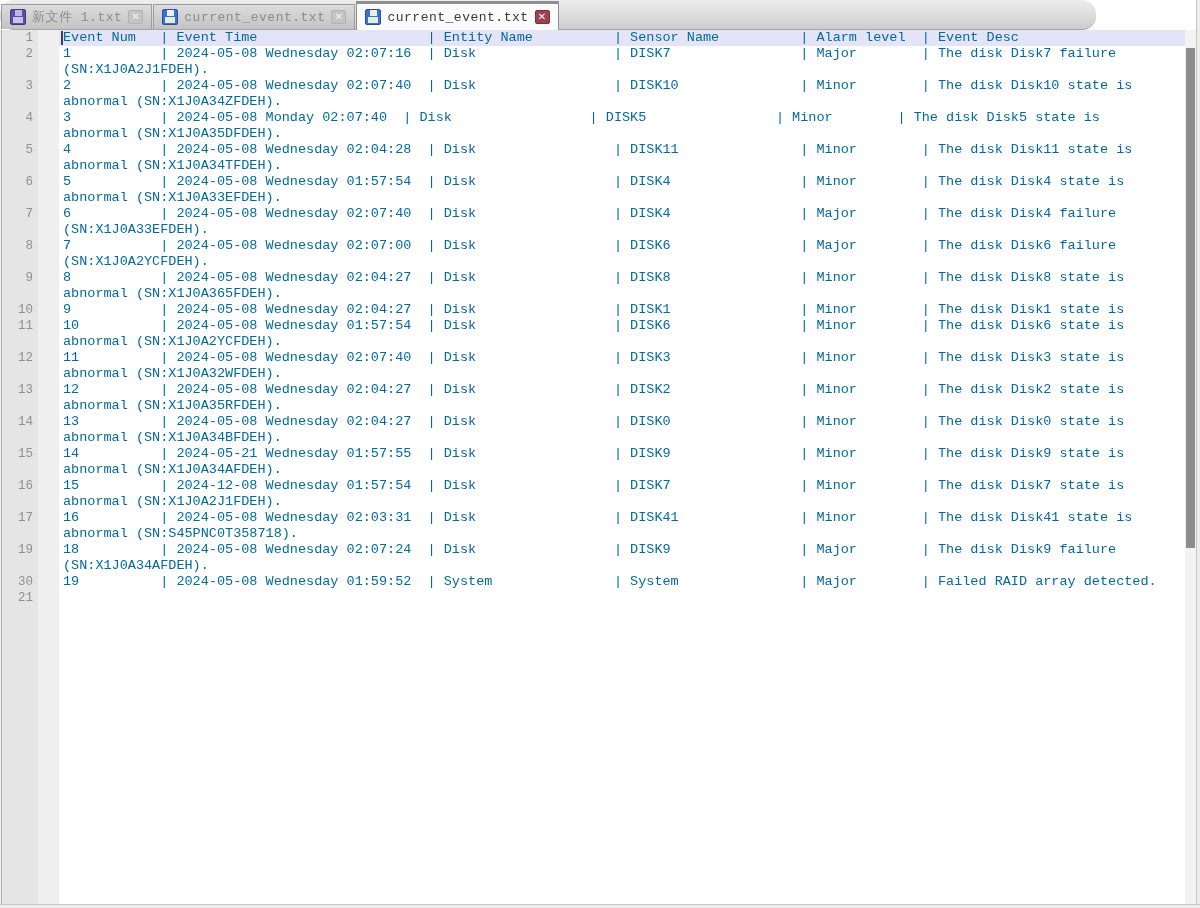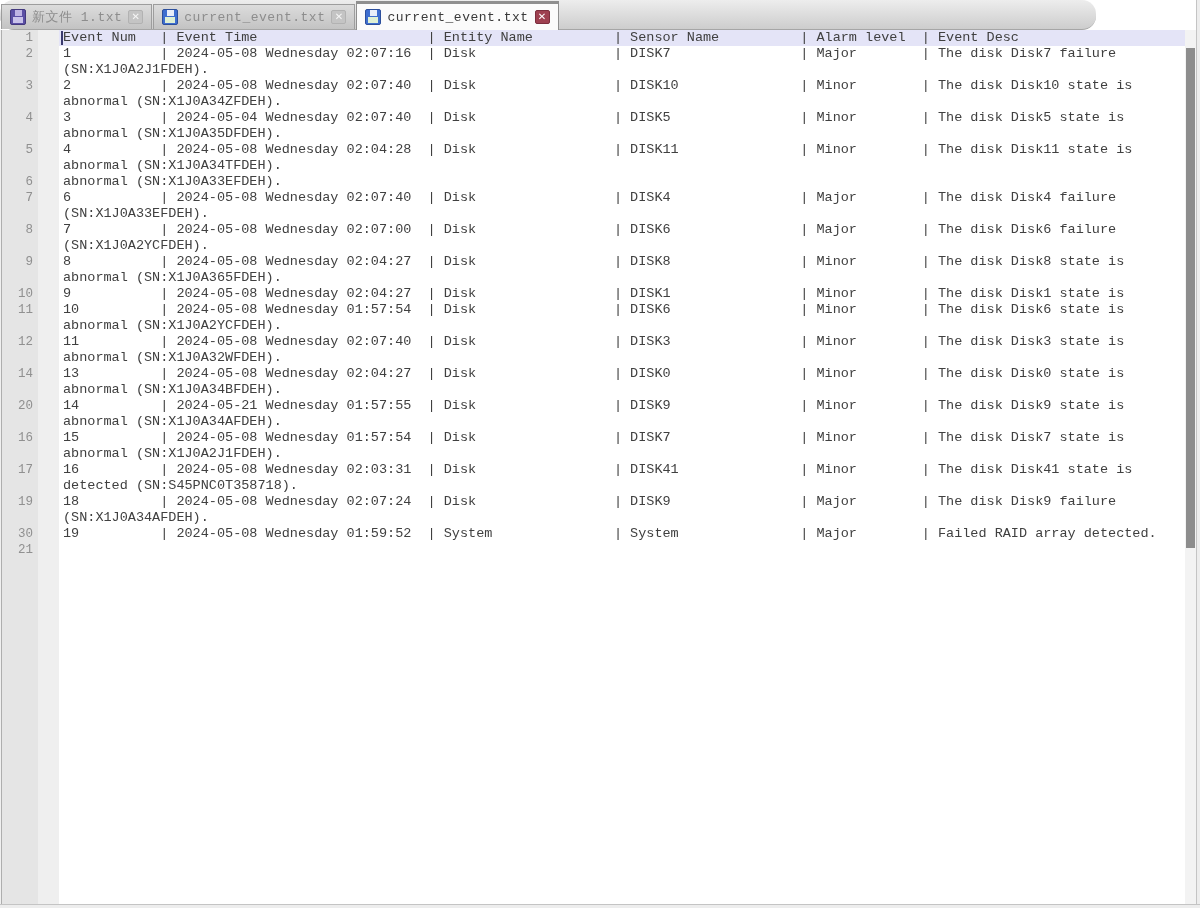--- a/index.html
+++ b/index.html
@@ -45,21 +45,21 @@
             background:#ffffff; overflow:hidden; }
   .gutterbg  { position:absolute; left:0; top:0; bottom:0; width:36px; background:#e5e5e5; }
   .gutterbg2 { position:absolute; left:36px; top:0; bottom:0; width:21px; background:#efefef; }
 
   .lines { position:absolute; left:0; top:0; right:0; }
   .line { display:flex; align-items:flex-start; }
   .ln { flex:none; width:36px; padding-right:5px; text-align:right;
         font-size:12.5px; line-height:16px; color:#909090; cursor:pointer; }
   .gap { flex:none; width:21px; }
   .lrows { flex:1; padding-left:4px; }
-  .vrow { height:16px; line-height:16px; font-size:13.5px; color:#404040;
+  .vrow { height:16px; line-height:16px; font-size:13.5px; color:#0369a1;
           white-space:pre; overflow:hidden; cursor:text; }
   .line.hl .lrows { background:#e4e4f7; }
 
   .caret { position:absolute; left:59px; top:1px; width:2px; height:14px; background:#3a3a6e; }
 
   
   .vscroll { position:absolute; left:1185px; top:30px; width:11px; height:874px; background:#f3f3f3; }
   .vthumb  { position:absolute; left:1px; right:1px; top:18px; height:500px; background:#8d8d8d; }
 
   
@@ -128,36 +128,37 @@
         <div class="gap"></div>
         <div class="lrows">
           <div class="vrow r0">2           | 2024-05-08 Wednesday 02:07:40  | Disk                 | DISK10               | Minor        | The disk Disk10 state is</div>
           <div class="vrow r1">abnormal (SN:X1J0A34ZFDEH).</div>
         </div>
       </div>
         <div class="line">
         <div class="ln">4</div>
         <div class="gap"></div>
         <div class="lrows">
-          <div class="vrow r0">3           | 2024-05-04 Wednesday 02:07:40  | Disk                 | DISK5                | Minor        | The disk Disk5 state is</div>
+          <div class="vrow r0">3           | 2024-05-08 Monday 02:07:40  | Disk                 | DISK5                | Minor        | The disk Disk5 state is</div>
           <div class="vrow r1">abnormal (SN:X1J0A35DFDEH).</div>
         </div>
       </div>
         <div class="line">
         <div class="ln">5</div>
         <div class="gap"></div>
         <div class="lrows">
           <div class="vrow r0">4           | 2024-05-08 Wednesday 02:04:28  | Disk                 | DISK11               | Minor        | The disk Disk11 state is</div>
           <div class="vrow r1">abnormal (SN:X1J0A34TFDEH).</div>
         </div>
       </div>
         <div class="line">
         <div class="ln">6</div>
         <div class="gap"></div>
         <div class="lrows">
+          <div class="vrow r0">5           | 2024-05-08 Wednesday 01:57:54  | Disk                 | DISK4                | Minor        | The disk Disk4 state is</div>
           <div class="vrow r1">abnormal (SN:X1J0A33EFDEH).</div>
         </div>
       </div>
         <div class="line">
         <div class="ln">7</div>
         <div class="gap"></div>
         <div class="lrows">
           <div class="vrow r0">6           | 2024-05-08 Wednesday 02:07:40  | Disk                 | DISK4                | Major        | The disk Disk4 failure</div>
           <div class="vrow r1">(SN:X1J0A33EFDEH).</div>
         </div>
@@ -195,49 +196,57 @@
       </div>
         <div class="line">
         <div class="ln">12</div>
         <div class="gap"></div>
         <div class="lrows">
           <div class="vrow r0">11          | 2024-05-08 Wednesday 02:07:40  | Disk                 | DISK3                | Minor        | The disk Disk3 state is</div>
           <div class="vrow r1">abnormal (SN:X1J0A32WFDEH).</div>
         </div>
       </div>
         <div class="line">
+        <div class="ln">13</div>
+        <div class="gap"></div>
+        <div class="lrows">
+          <div class="vrow r0">12          | 2024-05-08 Wednesday 02:04:27  | Disk                 | DISK2                | Minor        | The disk Disk2 state is</div>
+          <div class="vrow r1">abnormal (SN:X1J0A35RFDEH).</div>
+        </div>
+      </div>
+        <div class="line">
         <div class="ln">14</div>
         <div class="gap"></div>
         <div class="lrows">
           <div class="vrow r0">13          | 2024-05-08 Wednesday 02:04:27  | Disk                 | DISK0                | Minor        | The disk Disk0 state is</div>
           <div class="vrow r1">abnormal (SN:X1J0A34BFDEH).</div>
         </div>
       </div>
         <div class="line">
-        <div class="ln">20</div>
+        <div class="ln">15</div>
         <div class="gap"></div>
         <div class="lrows">
           <div class="vrow r0">14          | 2024-05-21 Wednesday 01:57:55  | Disk                 | DISK9                | Minor        | The disk Disk9 state is</div>
           <div class="vrow r1">abnormal (SN:X1J0A34AFDEH).</div>
         </div>
       </div>
         <div class="line">
         <div class="ln">16</div>
         <div class="gap"></div>
         <div class="lrows">
-          <div class="vrow r0">15          | 2024-05-08 Wednesday 01:57:54  | Disk                 | DISK7                | Minor        | The disk Disk7 state is</div>
+          <div class="vrow r0">15          | 2024-12-08 Wednesday 01:57:54  | Disk                 | DISK7                | Minor        | The disk Disk7 state is</div>
           <div class="vrow r1">abnormal (SN:X1J0A2J1FDEH).</div>
         </div>
       </div>
         <div class="line">
         <div class="ln">17</div>
         <div class="gap"></div>
         <div class="lrows">
           <div class="vrow r0">16          | 2024-05-08 Wednesday 02:03:31  | Disk                 | DISK41               | Minor        | The disk Disk41 state is</div>
-          <div class="vrow r1">detected (SN:S45PNC0T358718).</div>
+          <div class="vrow r1">abnormal (SN:S45PNC0T358718).</div>
         </div>
       </div>
         <div class="line">
         <div class="ln">19</div>
         <div class="gap"></div>
         <div class="lrows">
           <div class="vrow r0">18          | 2024-05-08 Wednesday 02:07:24  | Disk                 | DISK9                | Major        | The disk Disk9 failure</div>
           <div class="vrow r1">(SN:X1J0A34AFDEH).</div>
         </div>
       </div>

